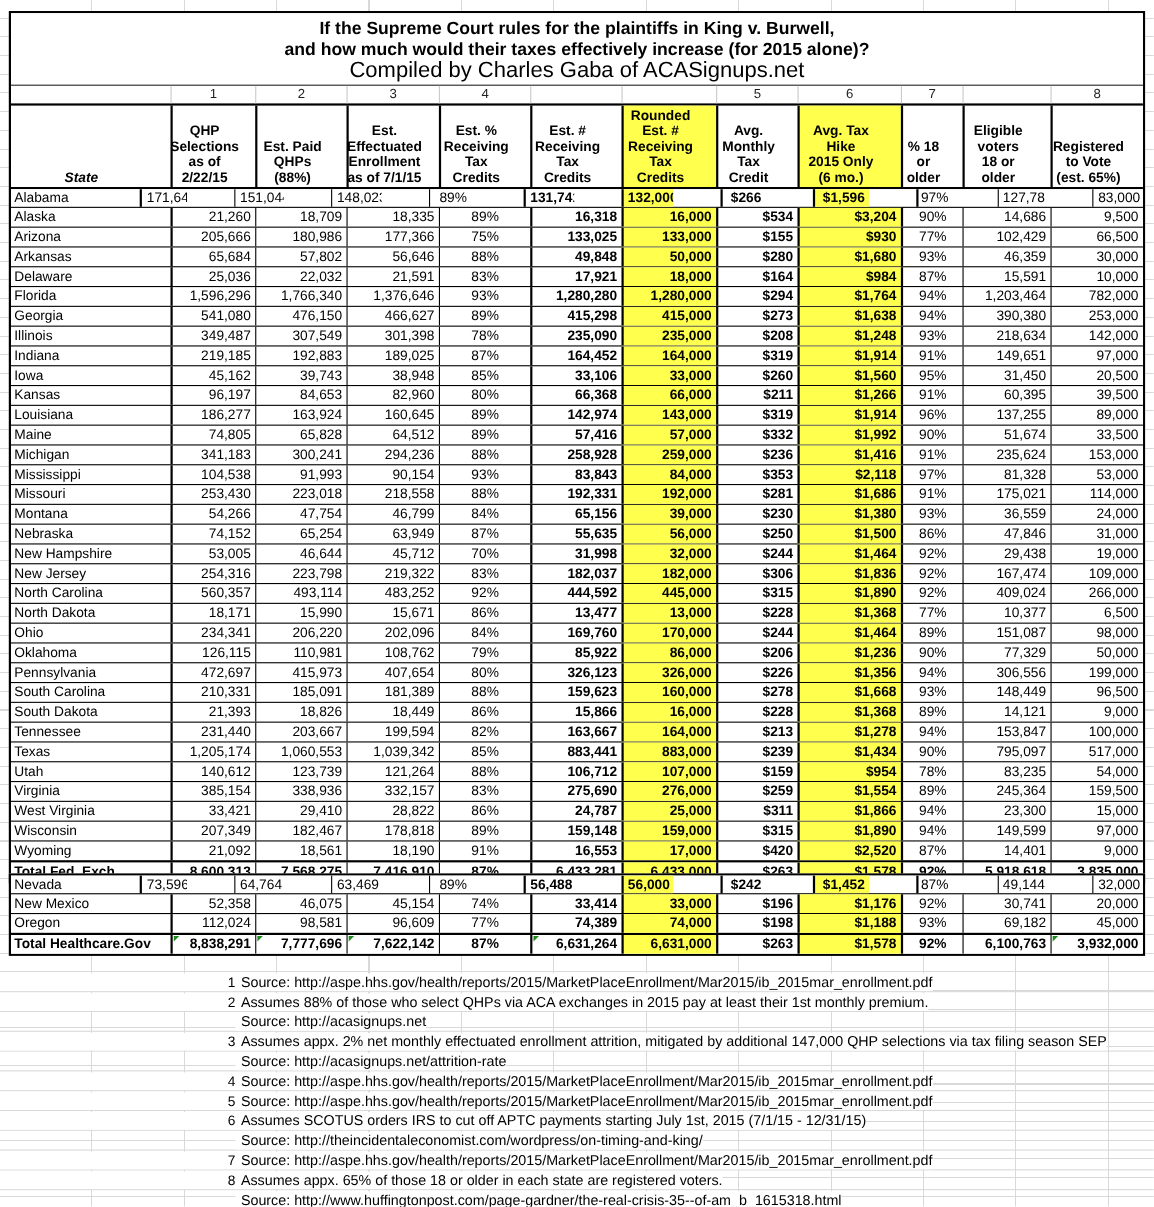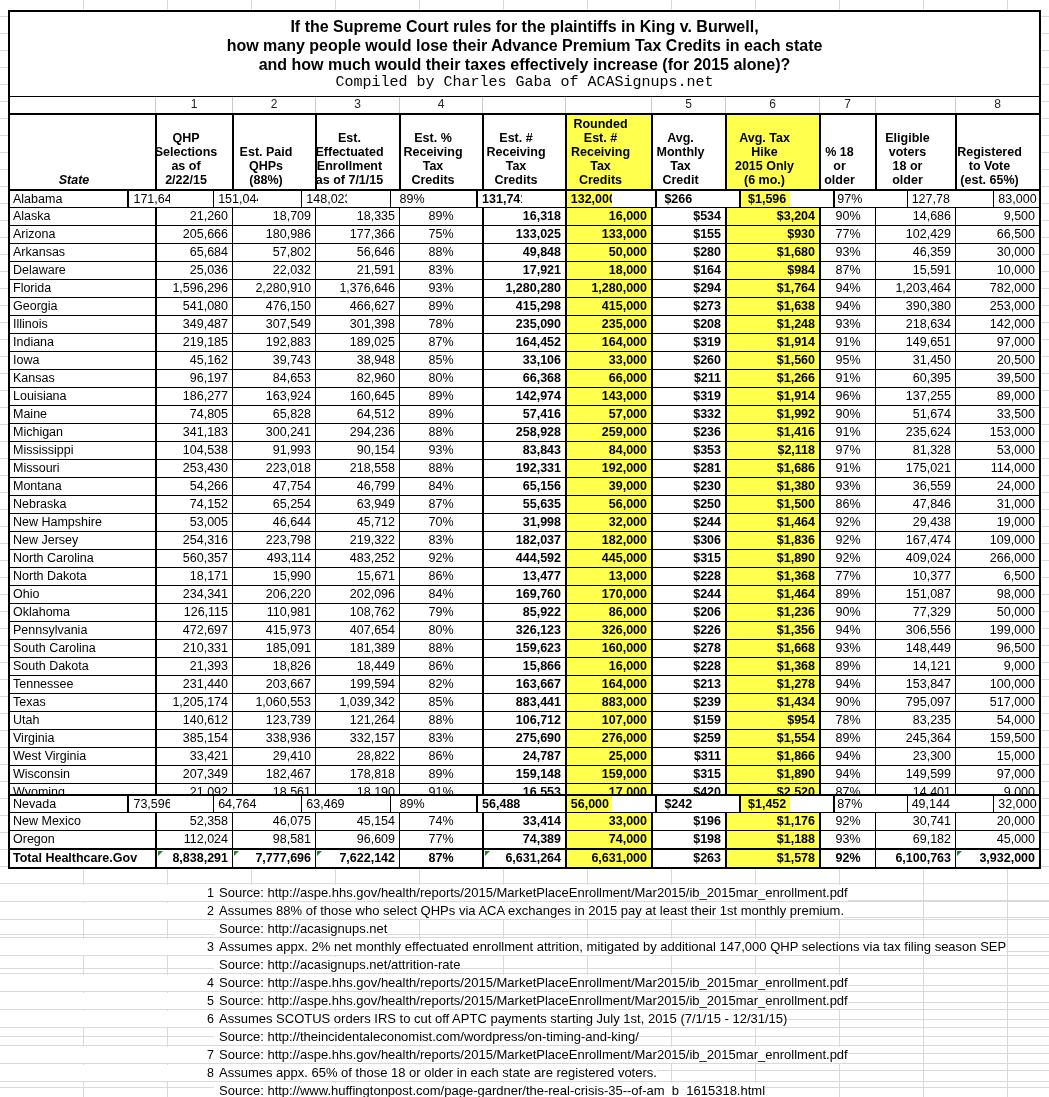--- a/index.html
+++ b/index.html
@@ -13,21 +13,21 @@
       repeating-linear-gradient(to bottom, transparent 0 16px, #d9d9d9 16px 17px),
       repeating-linear-gradient(to right, transparent 0 83px, #d9d9d9 83px 84px);
   }
   
   .tbl{
     position:absolute;left:8px;top:10px;width:1033px;background:#fff;
     border:2px solid #000;box-sizing:border-box;
   }
   .title-block{border-bottom:1px solid #000;text-align:center;padding:5px 0 4px 0;background:#fff;}
   .title-line{font-weight:bold;font-size:16px;line-height:19px;}
-  .subtitle-line{font-size:15px;line-height:18px;font-family:Liberation Mono, monospace;}
+  .subtitle-line{font-size:20px;line-height:18px;}
   .numrow{display:flex;height:16px;background:#fff;}
   .nc{box-sizing:border-box;border-left:1px solid #c9c9c9;text-align:center;font-size:12px;line-height:15px;color:#222;}
   .nc:first-child{border-left:none;}
   .hdr{display:flex;border-top:2px solid #000;border-bottom:2px solid #000;background:#fff;}
   .hc{
     box-sizing:border-box;border-left:2px solid #000;display:flex;align-items:flex-end;justify-content:center;
     text-align:center;font-weight:bold;font-size:12.5px;line-height:14px;white-space:pre-line;
     padding:2px 18px 2px 1px;min-height:67px;
   }
   .hc.c0{border-left:none;align-items:flex-end;justify-content:center;font-style:italic;}
@@ -63,21 +63,20 @@
   .fn-text{display:inline-block;font-size:13px;background:#fff;padding-left:5px;line-height:16px;white-space:nowrap;}
 </style>
 </head>
 <body>
 
 <div class="sheet">
 
   <div class="tbl">
     <div class="title-block">
       <div class="title-line">If the Supreme Court rules for the plaintiffs in King v. Burwell,</div>
-      <div class="title-line">how many people would lose their Advance Premium Tax Credits in each state</div>
       <div class="title-line">and how much would their taxes effectively increase (for 2015 alone)?</div>
       <div class="subtitle-line">Compiled by Charles Gaba of ACASignups.net</div>
     </div>
 
     <div class="numrow">
       <div class="nc c0"></div>
       <div class="nc c1">1</div>
       <div class="nc c2">2</div>
       <div class="nc c3">3</div>
       <div class="nc c4">4</div>
@@ -195,21 +194,21 @@
           <div class="cell c6">18,000</div>
           <div class="cell c7">$164</div>
           <div class="cell c8">$984</div>
           <div class="cell c9">87%</div>
           <div class="cell c10">15,591</div>
           <div class="cell c11">10,000</div>
         </div>
         <div class="trow">
           <div class="cell c0">Florida</div>
           <div class="cell c1">1,596,296</div>
-          <div class="cell c2">2,280,910</div>
+          <div class="cell c2">1,766,340</div>
           <div class="cell c3">1,376,646</div>
           <div class="cell c4">93%</div>
           <div class="cell c5">1,280,280</div>
           <div class="cell c6">1,280,000</div>
           <div class="cell c7">$294</div>
           <div class="cell c8">$1,764</div>
           <div class="cell c9">94%</div>
           <div class="cell c10">1,203,464</div>
           <div class="cell c11">782,000</div>
         </div>

